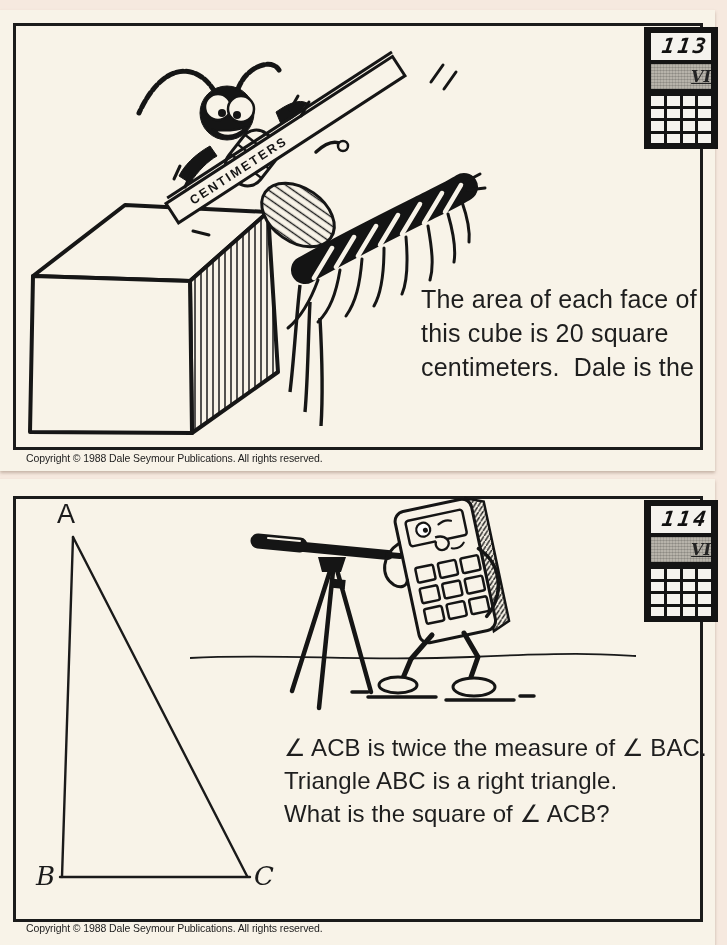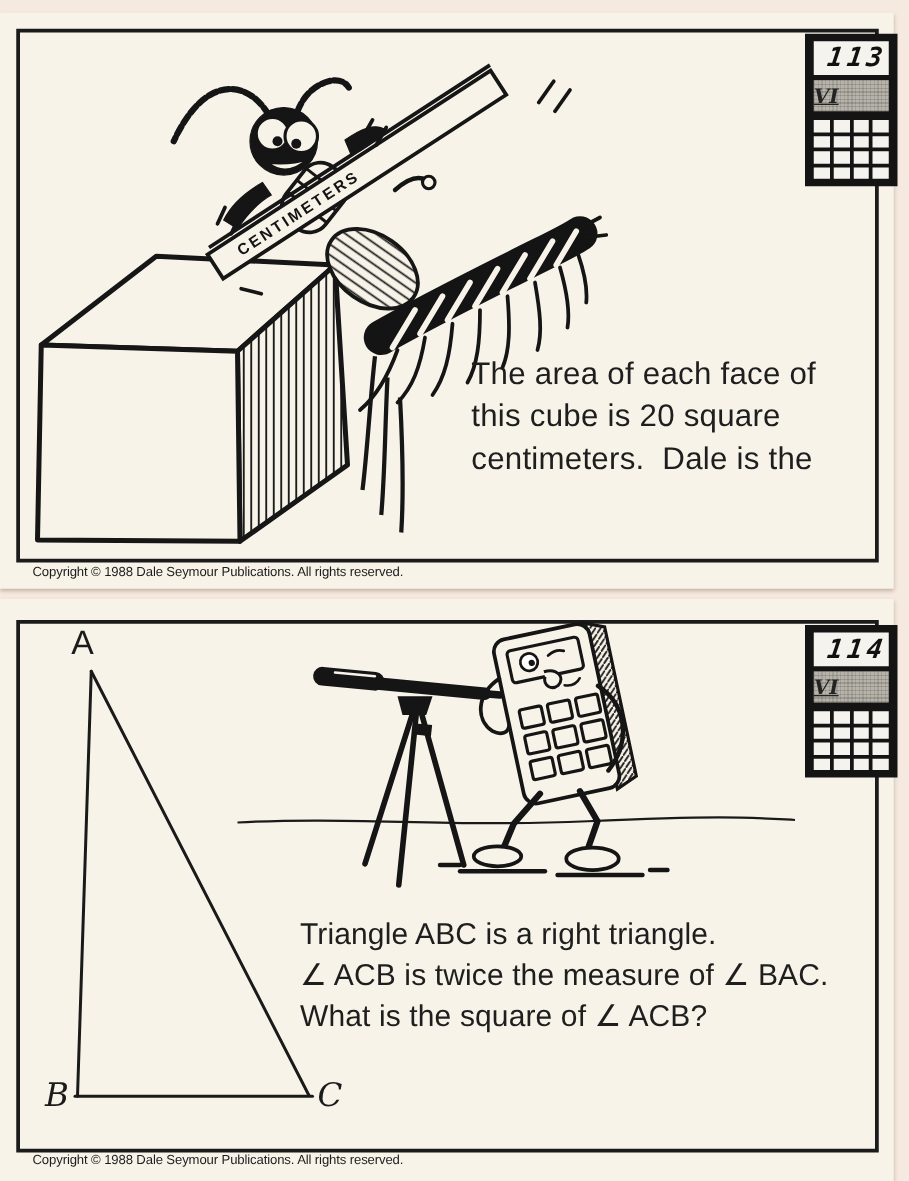--- a/index.html
+++ b/index.html
@@ -15,42 +15,42 @@
   }
   #card1{top:10px;height:461px;}
   #card2{top:479px;height:466px;}
   .frame{position:absolute;border:3px solid #1b1b1b;background:transparent;}
   #card1 .frame{left:13px;top:13px;width:684px;height:421px;}
   #card2 .frame{left:13px;top:17px;width:684px;height:420px;}
   .illu{position:absolute;left:0;top:0;}
   .q{position:absolute;}
   #card1 .q{left:377px;top:272px;font-size:25px;line-height:34px;letter-spacing:.2px;}
   #card2 .q{left:240px;top:252px;font-size:24px;line-height:33px;letter-spacing:.1px;}
-  .q-line{white-space:pre;}
+  .q-line{white-space:pre;margin-left:44px;}
   .copyright{position:absolute;left:26px;font-size:10.5px;letter-spacing:-.1px;color:#1d1d1d;}
   #card1 .copyright{top:442px;}
   #card2 .copyright{top:443px;}
   
   .badge{position:absolute;left:644px;width:74px;height:122px;background:#141414;}
   #card1 .badge{top:17px;}
   #card2 .badge{top:21px;}
   .badge-num{
     position:absolute;left:7px;top:6px;width:58px;height:27px;background:#f5f3ee;
     font-family:"DejaVu Sans Mono",monospace;font-weight:bold;font-style:italic;
     font-size:21px;line-height:27px;text-align:right;padding-right:2px;
     letter-spacing:3px;color:#111;overflow:hidden;
   }
   .badge-num span{display:inline-block;transform:skewX(-8deg);}
   .badge-lvl{
     position:absolute;left:7px;top:37px;width:60px;height:25px;
     background:#b7b3aa;
     background-image:repeating-linear-gradient(0deg,rgba(0,0,0,.14) 0 1px,transparent 1px 3px),
                      repeating-linear-gradient(90deg,rgba(0,0,0,.10) 0 1px,transparent 1px 3px);
     font-family:"DejaVu Serif",serif;font-style:italic;font-weight:bold;
-    font-size:16px;line-height:25px;text-align:left;color:#232323;
+    font-size:16px;line-height:25px;text-align:right;color:#232323;
     text-decoration:underline;
   }
   .badge-keys{
     position:absolute;left:7px;top:69px;width:60px;
     display:grid;grid-template-columns:repeat(4,1fr);gap:3px;
   }
   .key{height:9.5px;background:#f5f3ee;}
 </style>
 </head>
 <body>
@@ -262,22 +262,22 @@
       <g stroke="#151515" stroke-width="3.5" stroke-linecap="round">
         <path d="M368,218 H436"></path>
           <path d="M446,221 H514"></path>
         <path d="M352,213 h16"></path>
           <path d="M520,217 h14"></path>
       </g>
     </g>
   </svg>
 
   <div class="q">
+    <div class="q-line">∠ ACB is twice the measure of ∠ BAC.</div>
     <div class="q-line">Triangle ABC is a right triangle.</div>
-    <div class="q-line">∠ ACB is twice the measure of ∠ BAC.</div>
     <div class="q-line">What is the square of ∠ ACB?</div>
   </div>
 
   <div class="badge">
     <div class="badge-num">
       <span>114</span>
     </div>
     <div class="badge-lvl">VI</div>
     <div class="badge-keys">
         <div class="key"></div>

